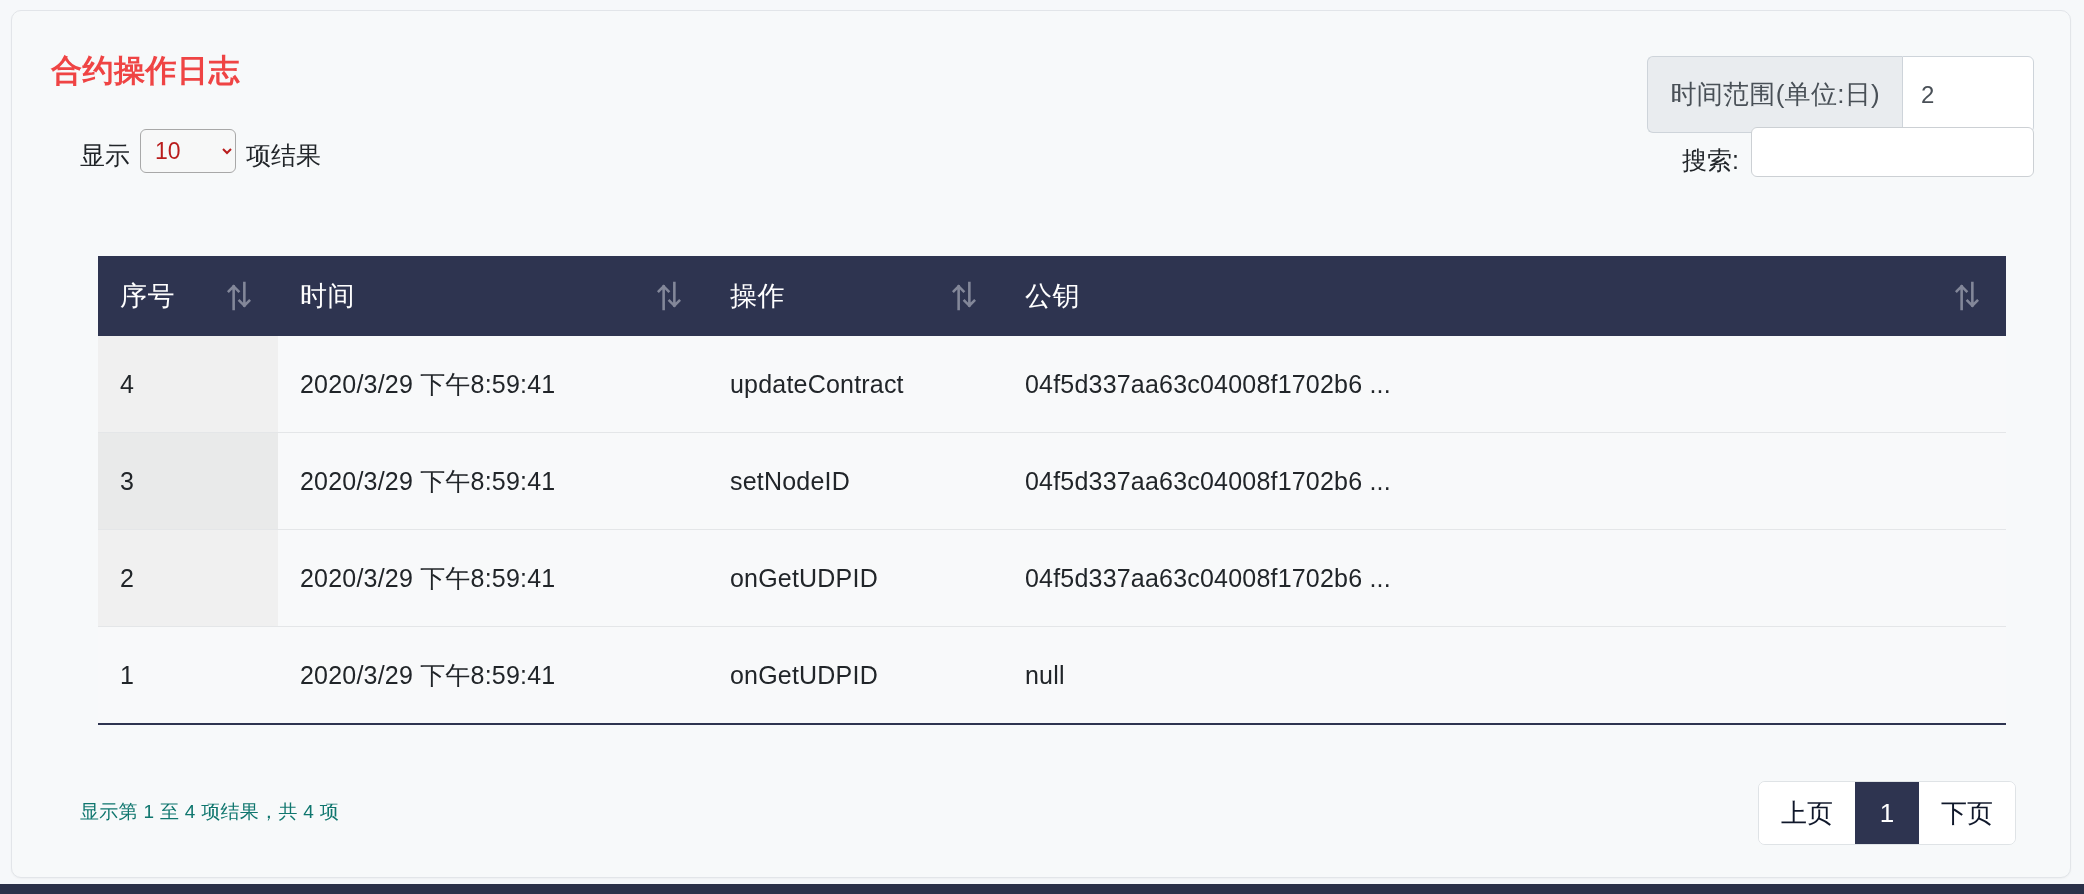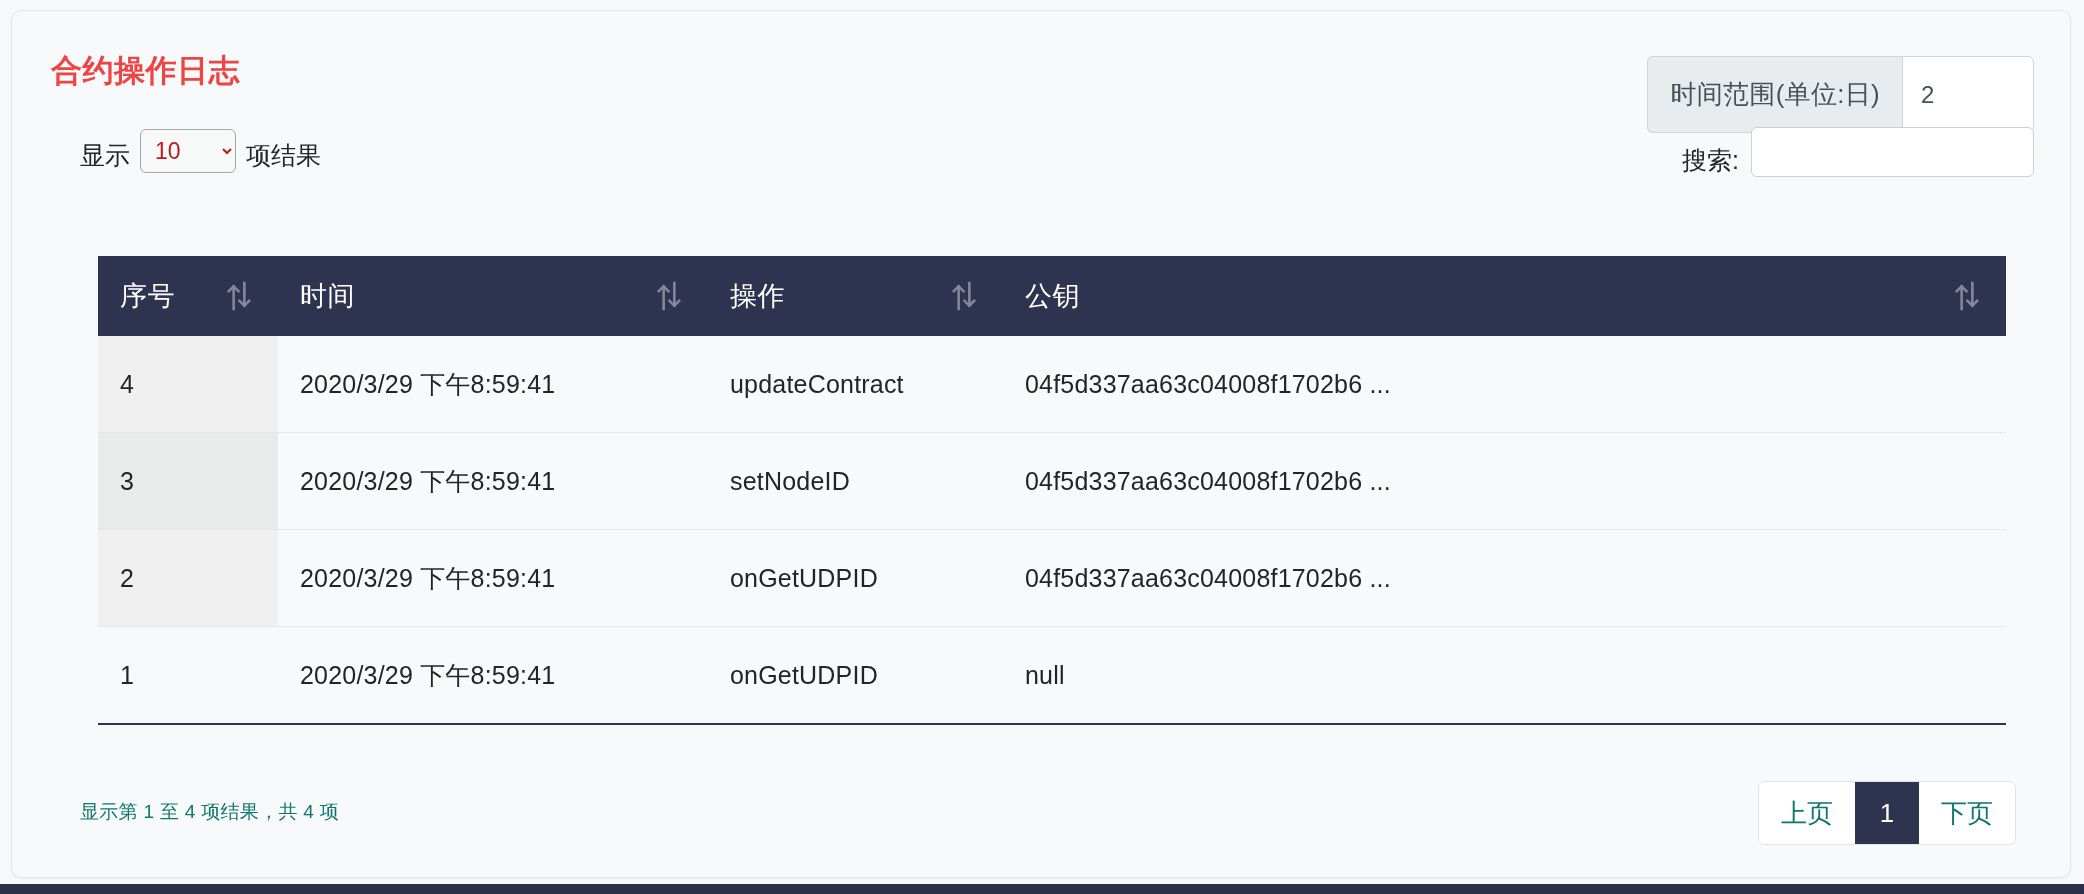--- a/index.html
+++ b/index.html
@@ -241,21 +241,21 @@
     background: #ffffff;
   }
   .pg-btn {
     min-width: 70px;
     height: 62px;
     display: flex;
     align-items: center;
     justify-content: center;
     padding: 0 22px;
     font-size: 26px;
-    color: #0f766e;
+    color: #0f172a;
     background: #ffffff;
     box-sizing: border-box;
     white-space: nowrap;
     user-select: none;
   }
   .pg-btn.num {
     color: #ffffff;
     background: #2e3450;
     min-width: 64px;
     padding: 0 20px;

